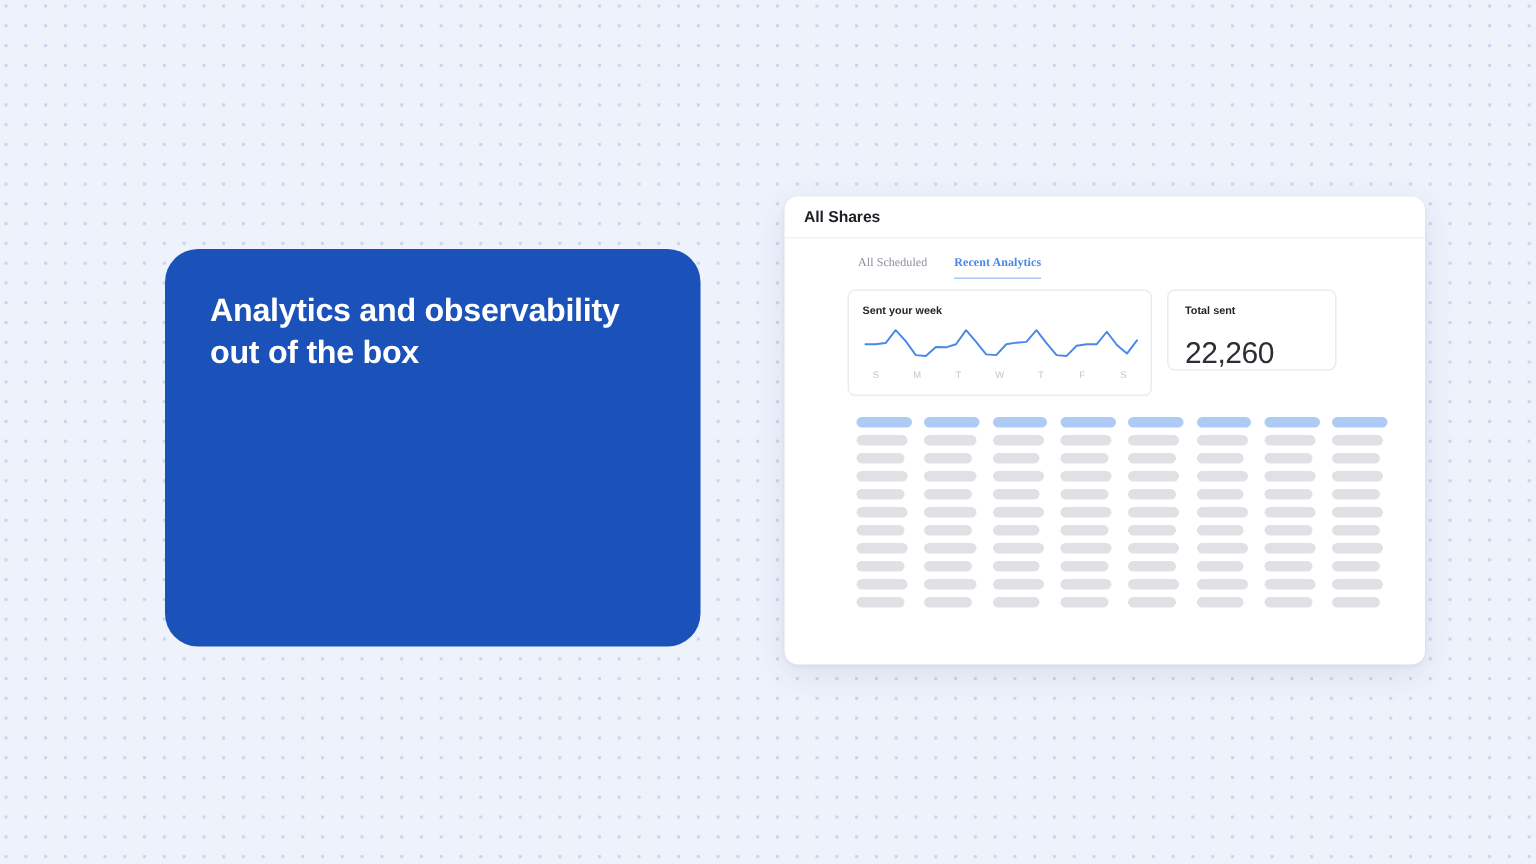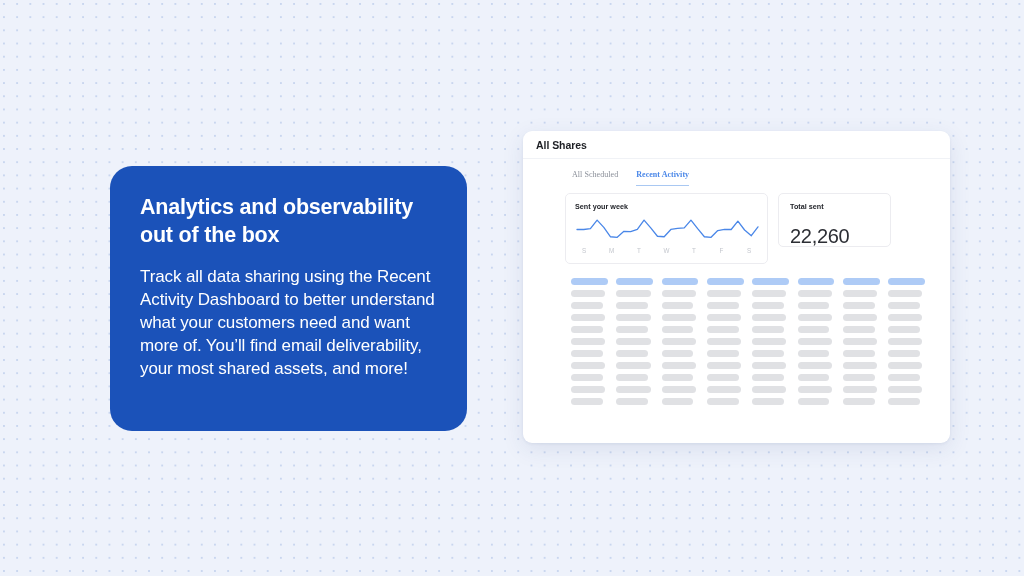--- a/index.html
+++ b/index.html
@@ -187,32 +187,31 @@
   .skel-row.w-mid   { width: 93%; }
 </style>
 </head>
 <body>
 
 <div id="bg-dots"></div>
 
 <div id="promo-card">
   <h1 id="promo-title">Analytics and observability
 out of the box</h1>
-  <p id="promo-body">Track all data sharing using the Recent Activity Dashboard to better understand what your customers need and want more of. You’ll find email deliverability, your most shared assets, and more!</p>
 </div>
 
 <div id="dashboard">
 
   <div id="dash-header">
     <span id="dash-title">All Shares</span>
   </div>
 
   <div id="tabs">
     <div class="tab">All Scheduled</div>
-    <div class="tab active">Recent Activity</div>
+    <div class="tab active">Recent Analytics</div>
   </div>
 
   <div id="panels">
 
     <div class="panel" id="panel-sent">
       <div class="panel-label">Sent your week</div>
       <div id="sparkline-wrap">
         <svg id="sparkline" width="185" height="32" viewBox="0 0 185 32">
           <polyline id="spark-path" fill="none" stroke="#4a87e8" stroke-width="1.3" stroke-linejoin="round" stroke-linecap="round" points="2.00,15.48 8.70,15.48 15.41,14.70 22.11,6.12 28.81,13.40 35.52,22.76 42.22,23.28 48.93,17.30 55.63,17.56 62.33,15.48 69.04,6.12 75.74,13.92 82.44,22.24 89.15,22.76 95.85,15.48 102.56,14.44 109.26,13.92 115.96,6.12 122.67,14.70 129.37,22.76 136.07,23.28 142.78,16.52 149.48,15.48 156.19,15.48 162.89,7.16 169.59,16.00 176.30,21.72 183.00,12.88"></polyline>
         </svg>

